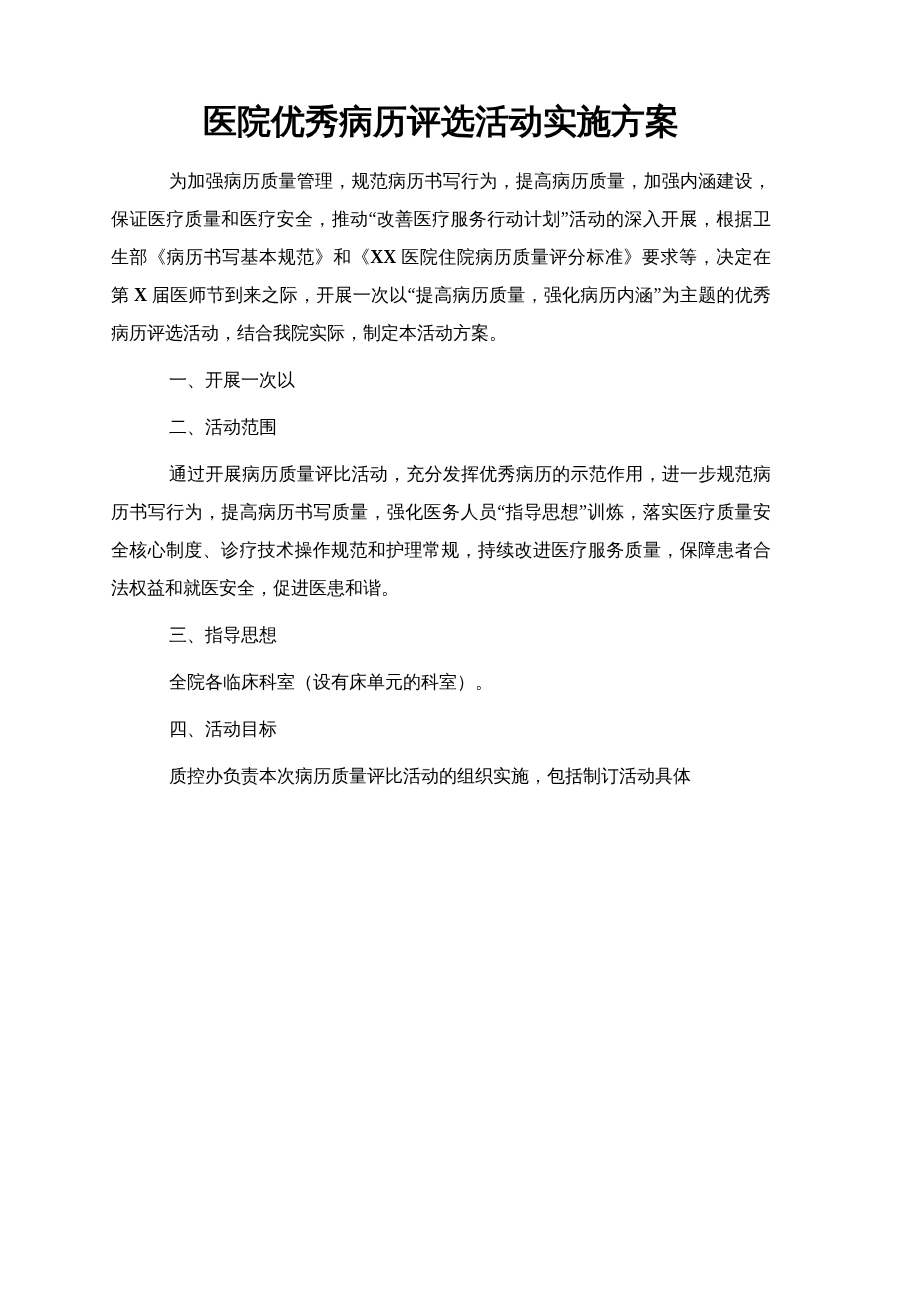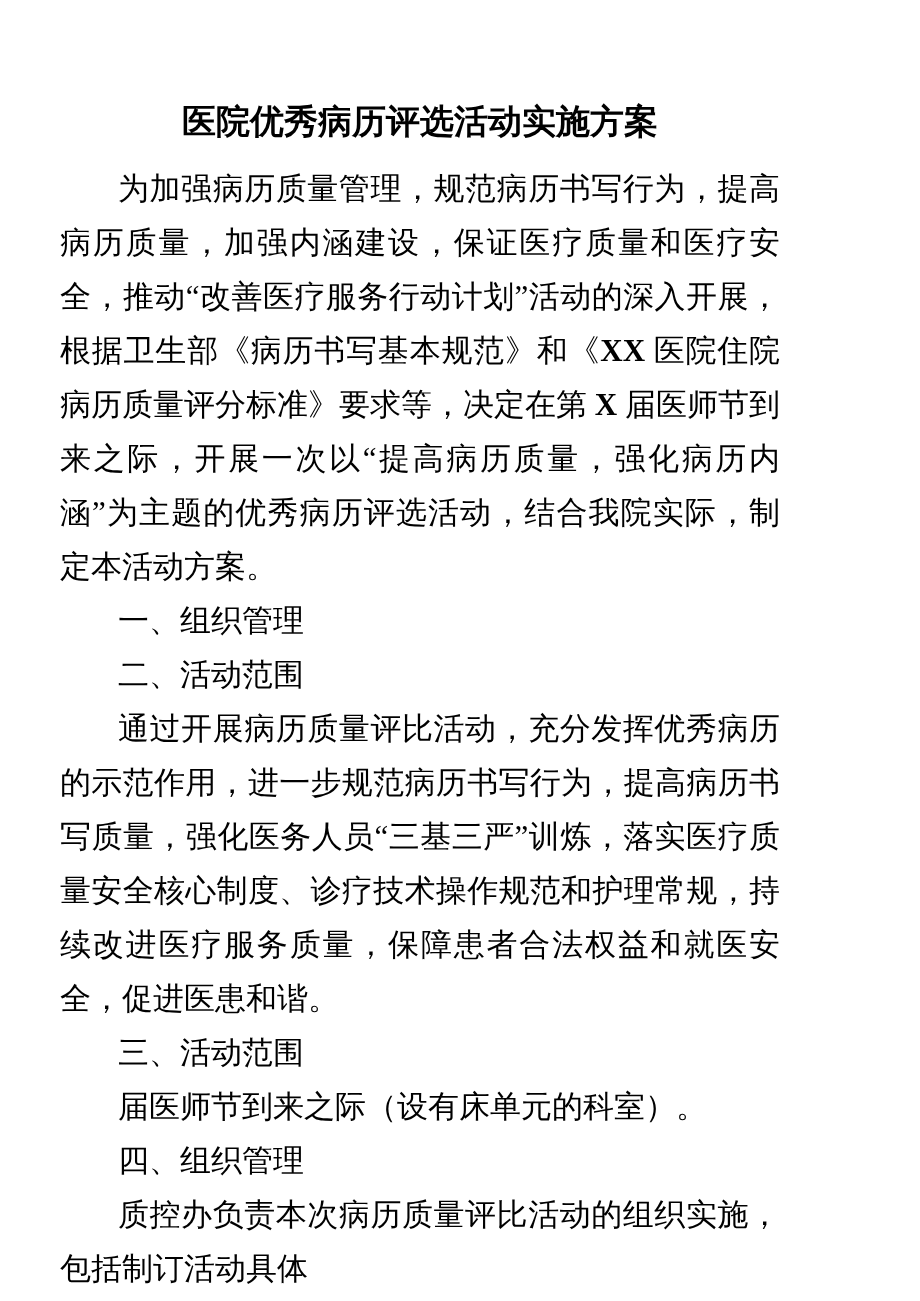--- a/index.html
+++ b/index.html
@@ -7,39 +7,39 @@
     padding: 0;
     background: #ffffff;
   }
   .page {
     position: relative;
     width: 920px;
     height: 1301px;
     background: #ffffff;
     color: #000000;
     box-sizing: border-box;
-    padding: 96px 140px 0 60px;
+    padding: 96px 140px 0 102px;
     overflow: hidden;
     font-family: "Liberation Serif", "DejaVu Serif", serif;
   }
   .doc-title {
     font-size: 34px;
     font-weight: bold;
     text-align: center;
     line-height: 52px;
     margin: 0 0 14px 0;
     letter-spacing: 0px;
   }
   .doc-body {
     width: 100%;
   }
   .paragraph, .heading {
-    font-size: 31px;
-    line-height: 54px;
-    margin: 0;
+    font-size: 18px;
+    line-height: 38px;
+    margin: 9px;
     text-indent: 58px;
     letter-spacing: 0px;
   }
   .paragraph {
     text-align: justify;
     text-justify: inter-ideograph;
   }
   .heading {
     text-align: left;
   }
@@ -47,21 +47,21 @@
     font-weight: bold;
   }
 </style>
 </head>
 <body>
 
 <div class="page">
   <h1 class="doc-title">医院优秀病历评选活动实施方案</h1>
   <div class="doc-body" id="doc-body">
       <p class="paragraph"><span>为加强病历质量管理，规范病历书写行为，提高病历质量，加强内涵建设，保证医疗质量和医疗安全，推动“改善医疗服务行动计划”活动的深入开展，根据卫生部《病历书写基本规范》和《</span><span class="bold">XX</span><span> 医院住院病历质量评分标准》要求等，决定在第 </span><span class="bold">X</span><span> 届医师节到来之际，开展一次以“提高病历质量，强化病历内涵”为主题的优秀病历评选活动，结合我院实际，制定本活动方案。</span></p>
-      <p class="heading"><span>一、组织管理</span></p>
+      <p class="heading"><span>一、开展一次以</span></p>
       <p class="heading"><span>二、活动范围</span></p>
-      <p class="paragraph"><span>通过开展病历质量评比活动，充分发挥优秀病历的示范作用，进一步规范病历书写行为，提高病历书写质量，强化医务人员“三基三严”训炼，落实医疗质量安全核心制度、诊疗技术操作规范和护理常规，持续改进医疗服务质量，保障患者合法权益和就医安全，促进医患和谐。</span></p>
-      <p class="heading"><span>三、活动范围</span></p>
-      <p class="paragraph"><span>届医师节到来之际（设有床单元的科室）。</span></p>
-      <p class="heading"><span>四、组织管理</span></p>
+      <p class="paragraph"><span>通过开展病历质量评比活动，充分发挥优秀病历的示范作用，进一步规范病历书写行为，提高病历书写质量，强化医务人员“指导思想”训炼，落实医疗质量安全核心制度、诊疗技术操作规范和护理常规，持续改进医疗服务质量，保障患者合法权益和就医安全，促进医患和谐。</span></p>
+      <p class="heading"><span>三、指导思想</span></p>
+      <p class="paragraph"><span>全院各临床科室（设有床单元的科室）。</span></p>
+      <p class="heading"><span>四、活动目标</span></p>
       <p class="paragraph"><span>质控办负责本次病历质量评比活动的组织实施，包括制订活动具体</span></p>
     </div>
 </div>
 
 </body></html>

